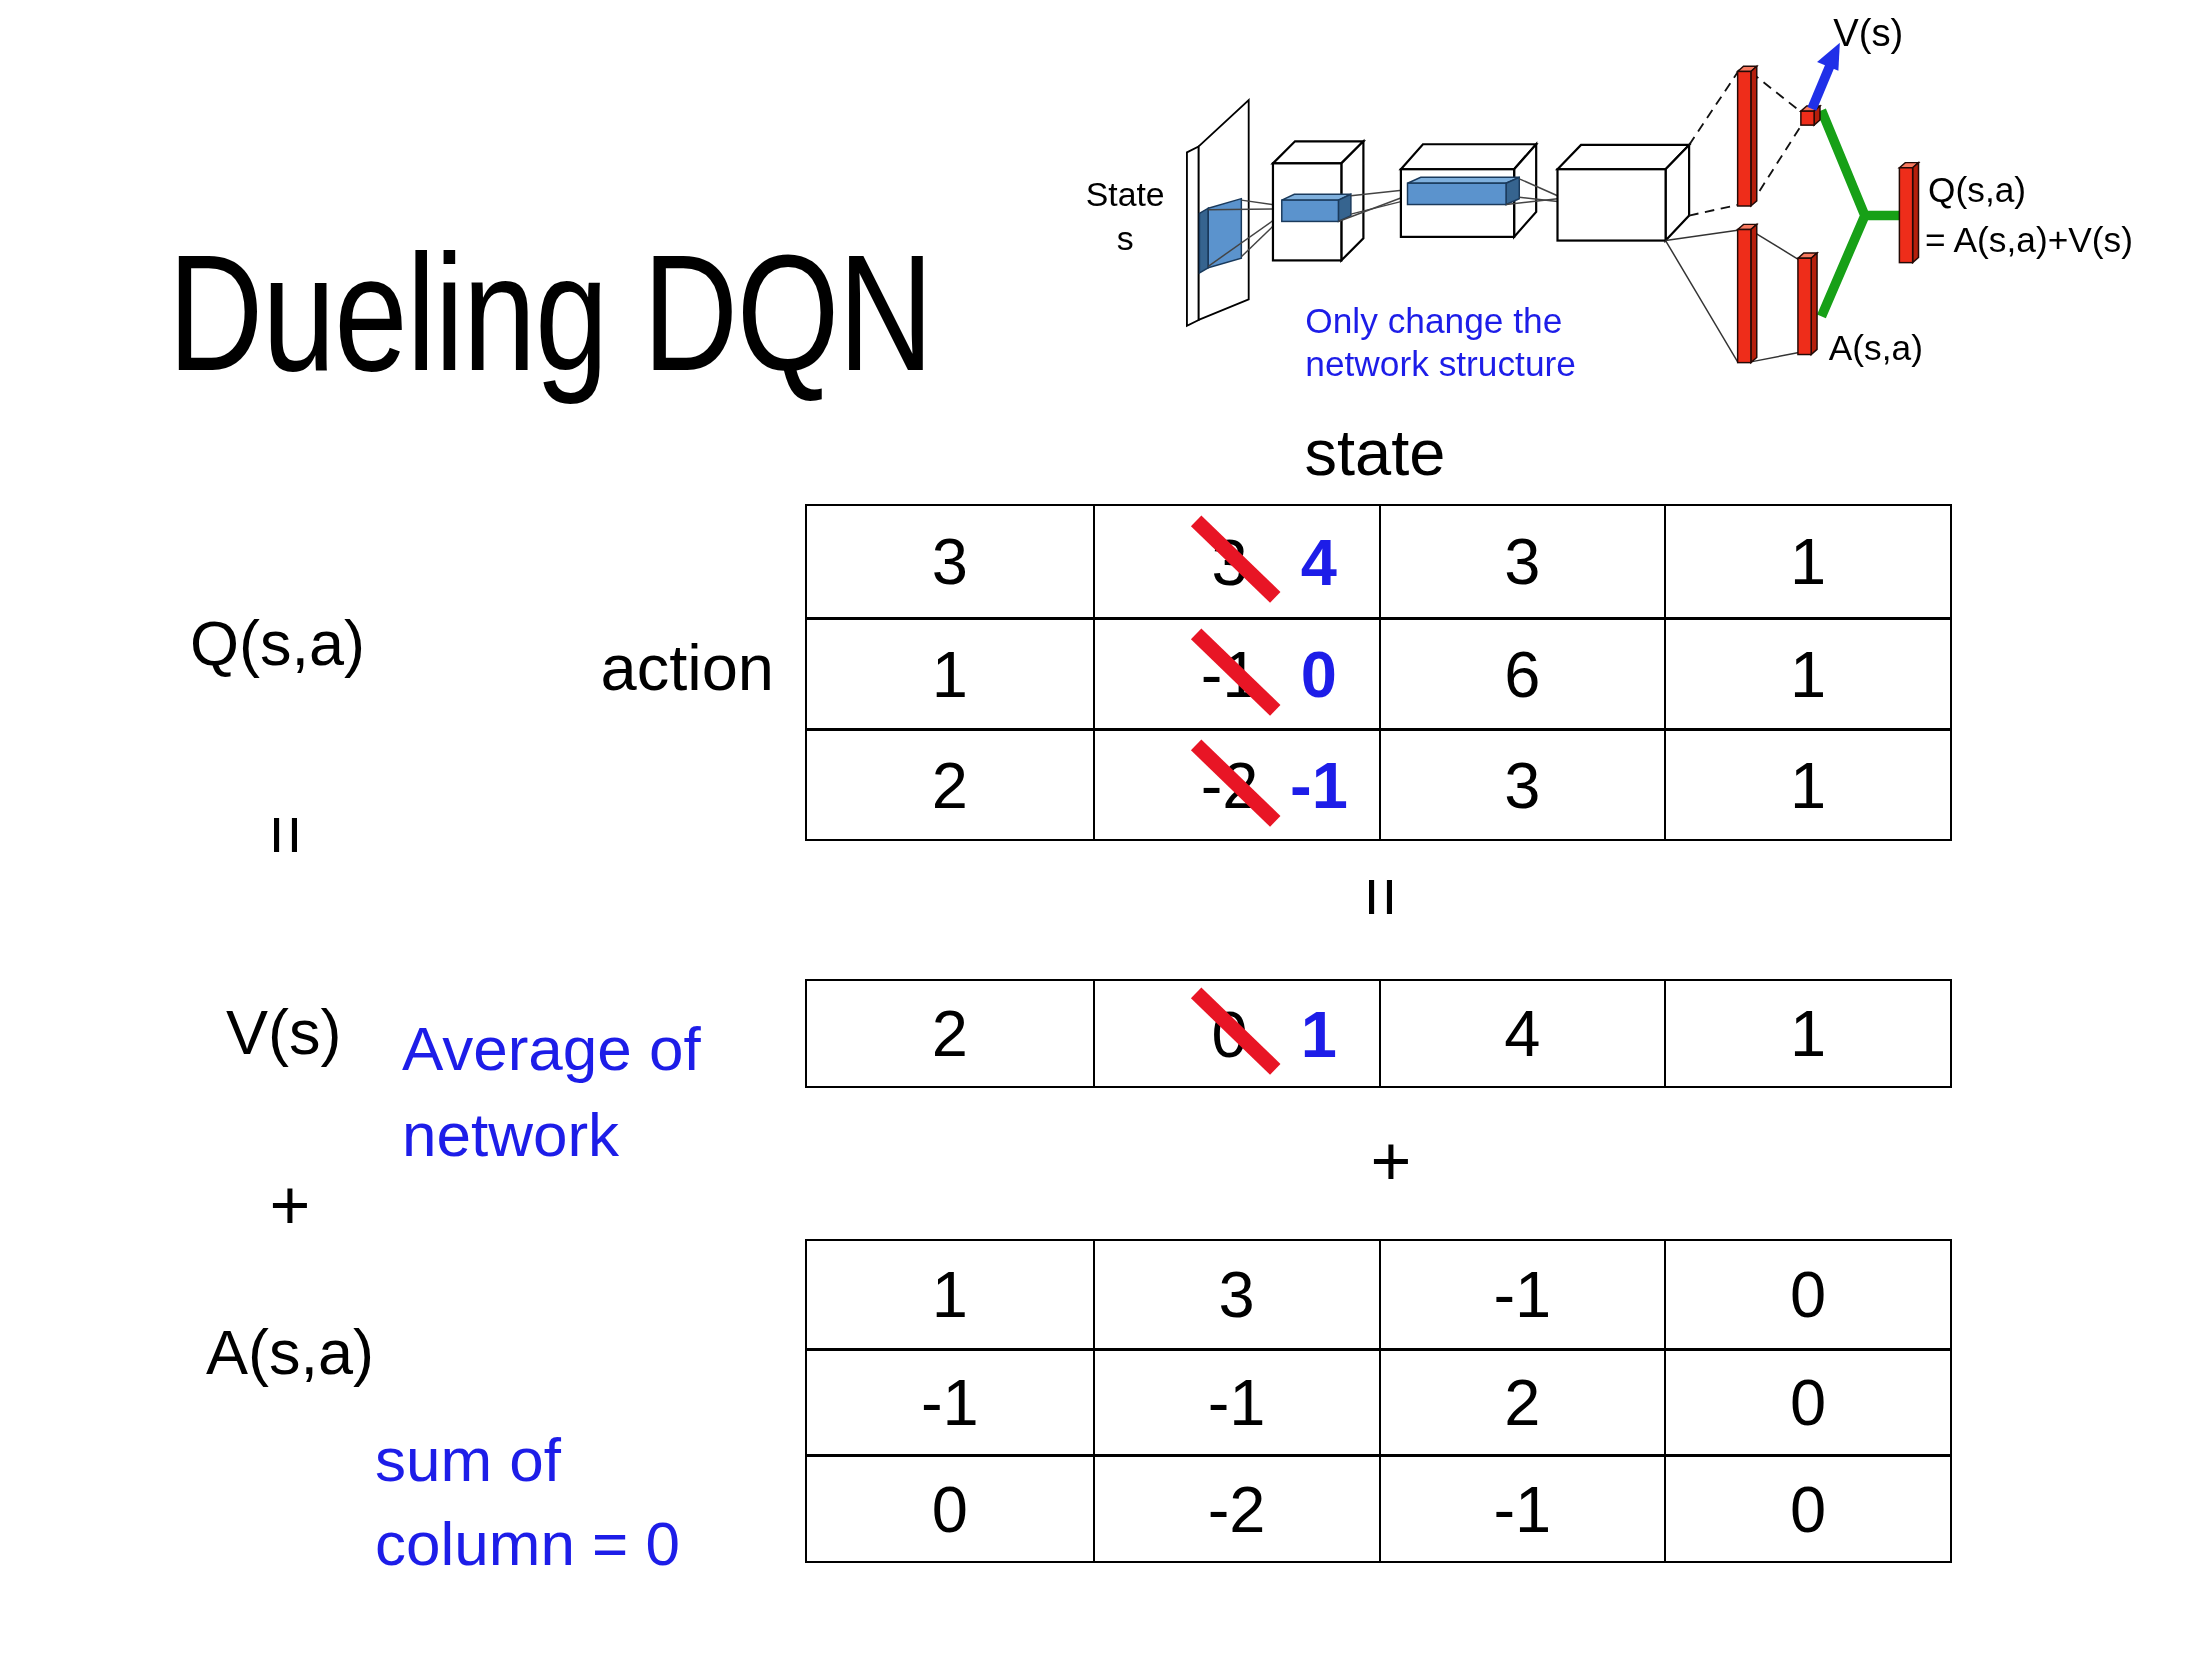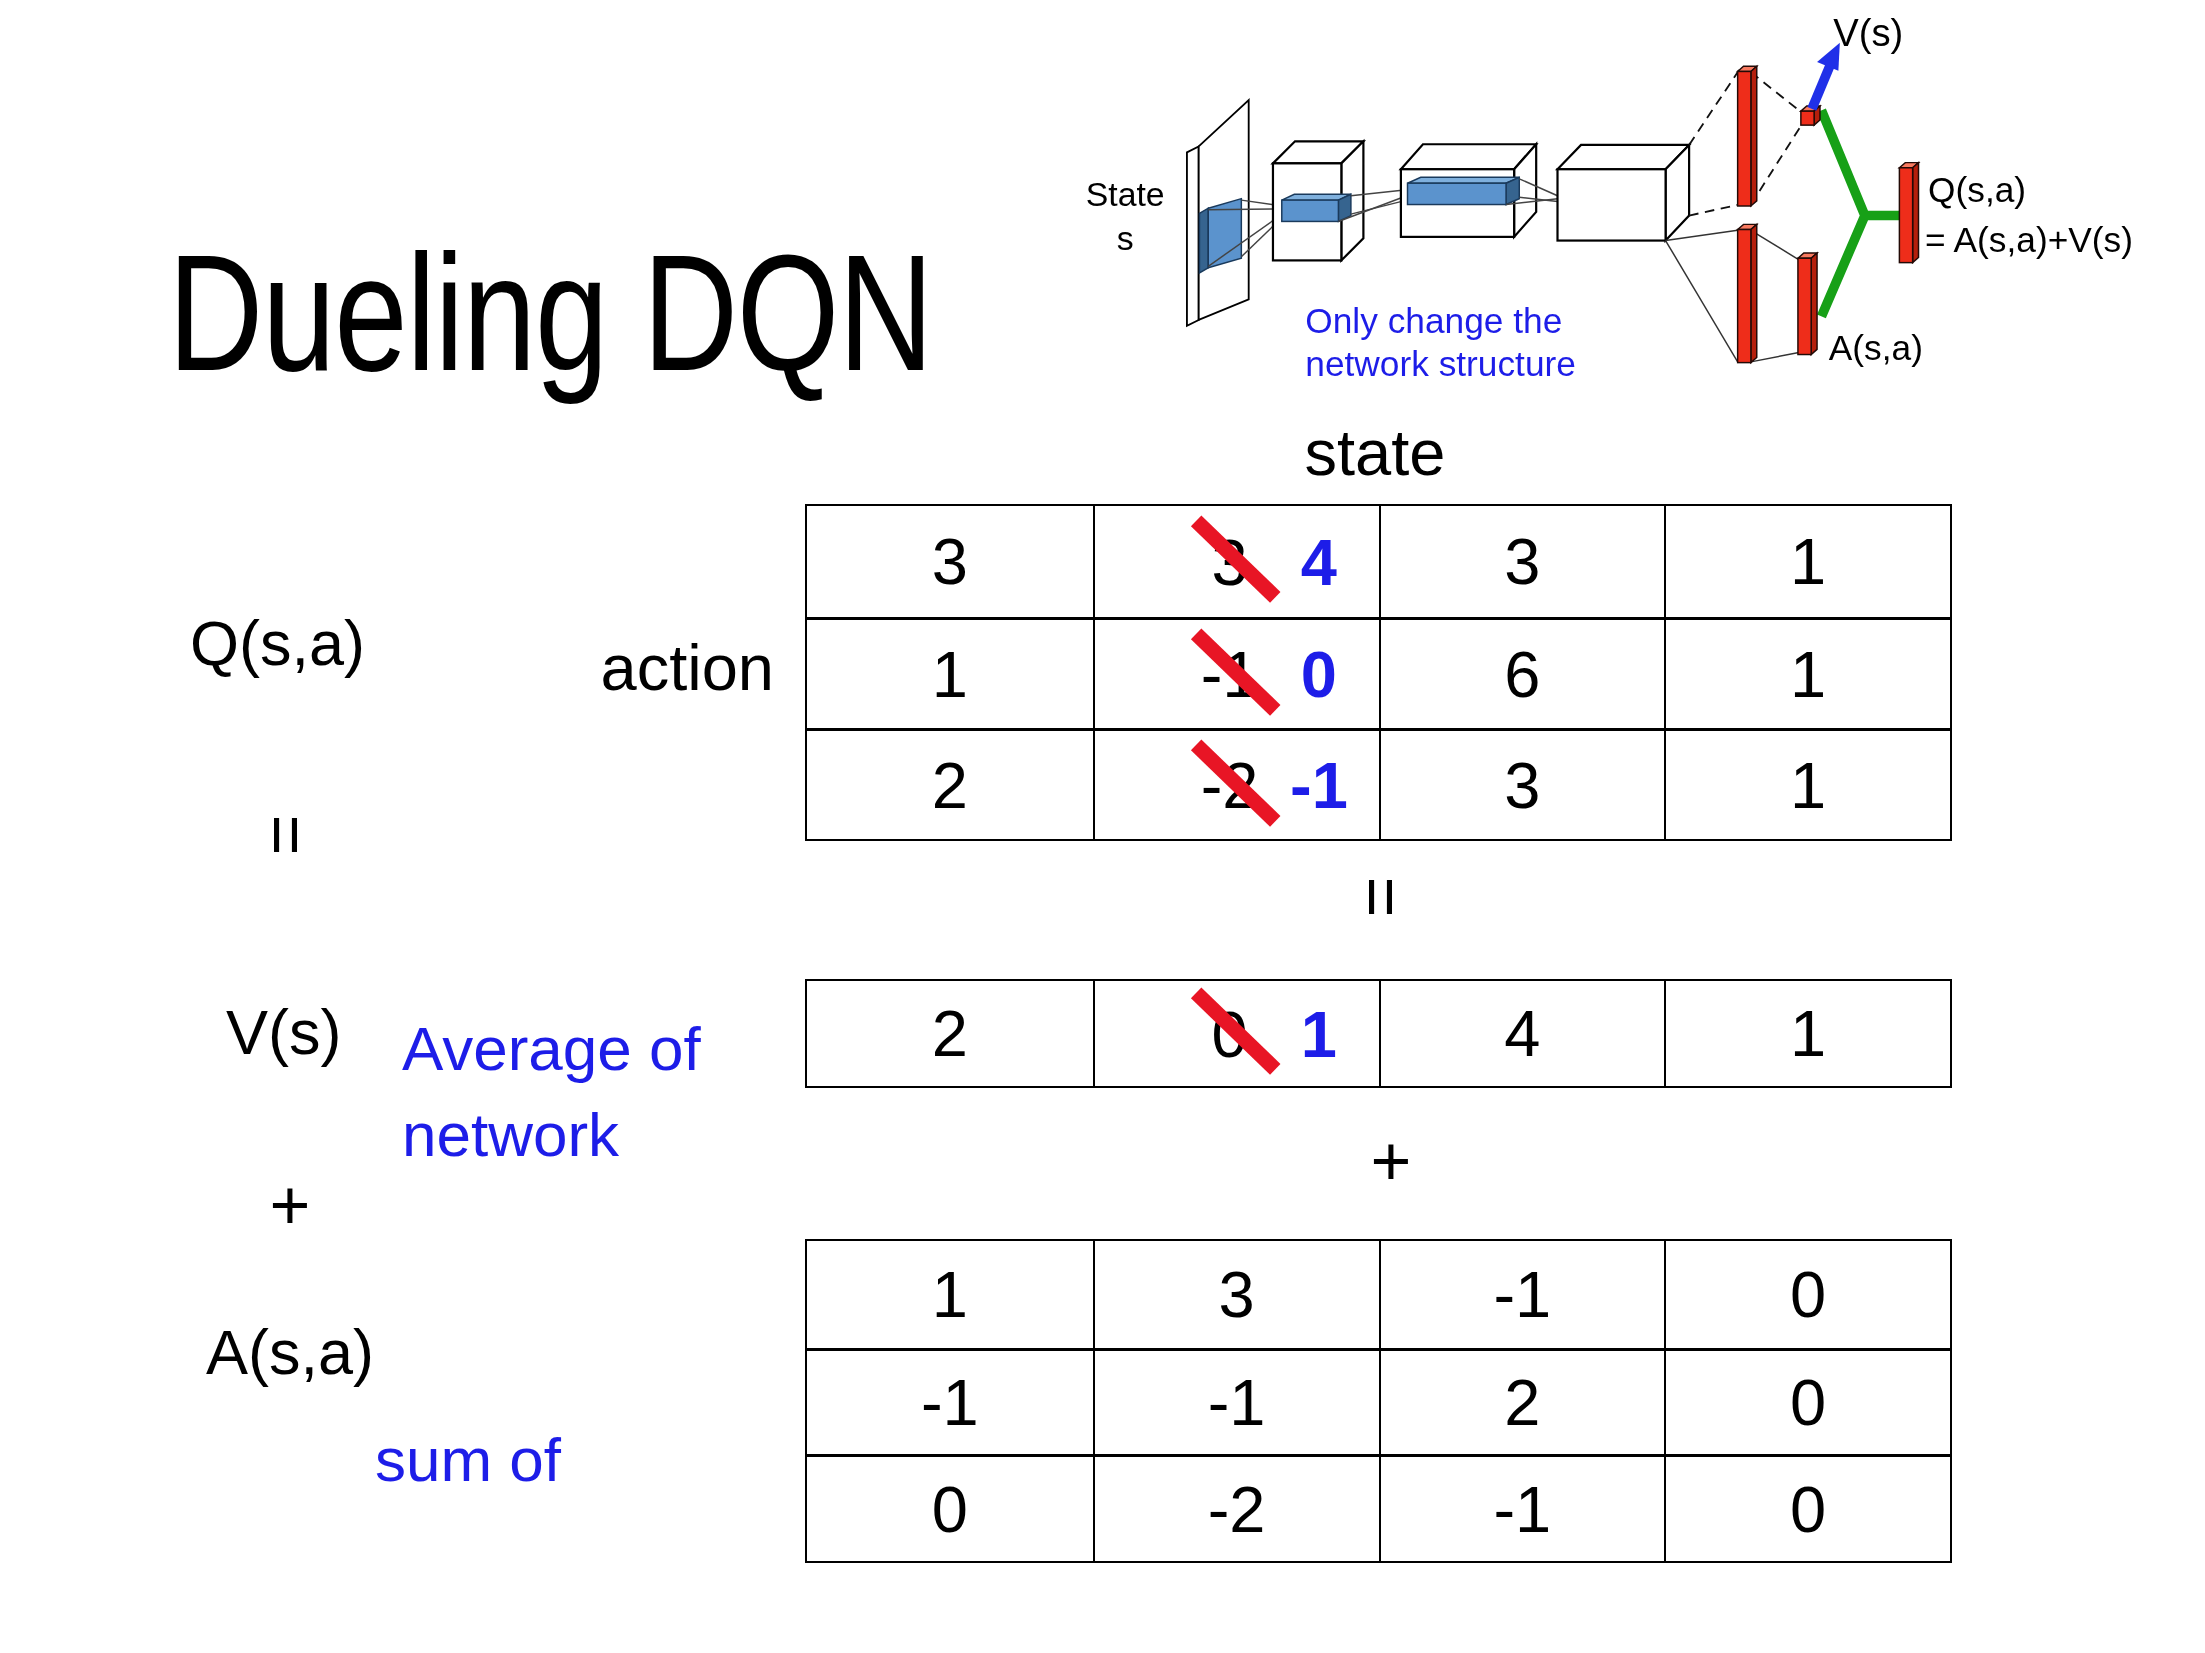--- a/index.html
+++ b/index.html
@@ -144,20 +144,21 @@
 
   <div class="abs sym rot90" style="left:1337px;top:853px;">=</div>
   <div class="abs sym" style="left:1347px;top:1117px;">+</div>
 
   <div class="abs note" style="left:375px;top:1006px;line-height:86px;margin-left:27px;">
     <div>Average of</div>
     <div>network</div>
   </div>
   <div class="abs note" style="left:375px;top:1405px;line-height:84px;margin-top:13px;">
     <div>sum of</div>
+    <div>column = 0</div>
   </div>
 
   <div id="q-table" class="tbl" style="top:504px;height:337px;grid-template-rows:repeat(3,1fr);">
       <div class="cell r0">
         <span>3</span>
       </div>
       <div class="cell r0">
         <span class="old">3</span>
         <div class="slash"></div>
         <span class="new">4</span>

